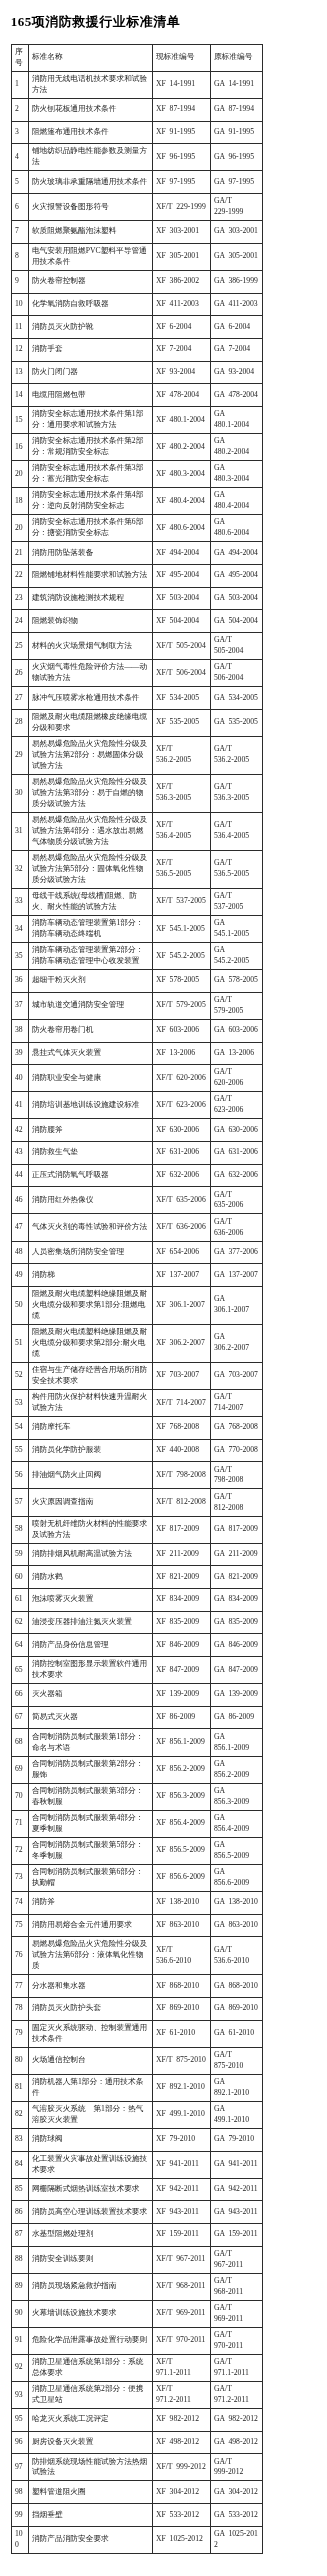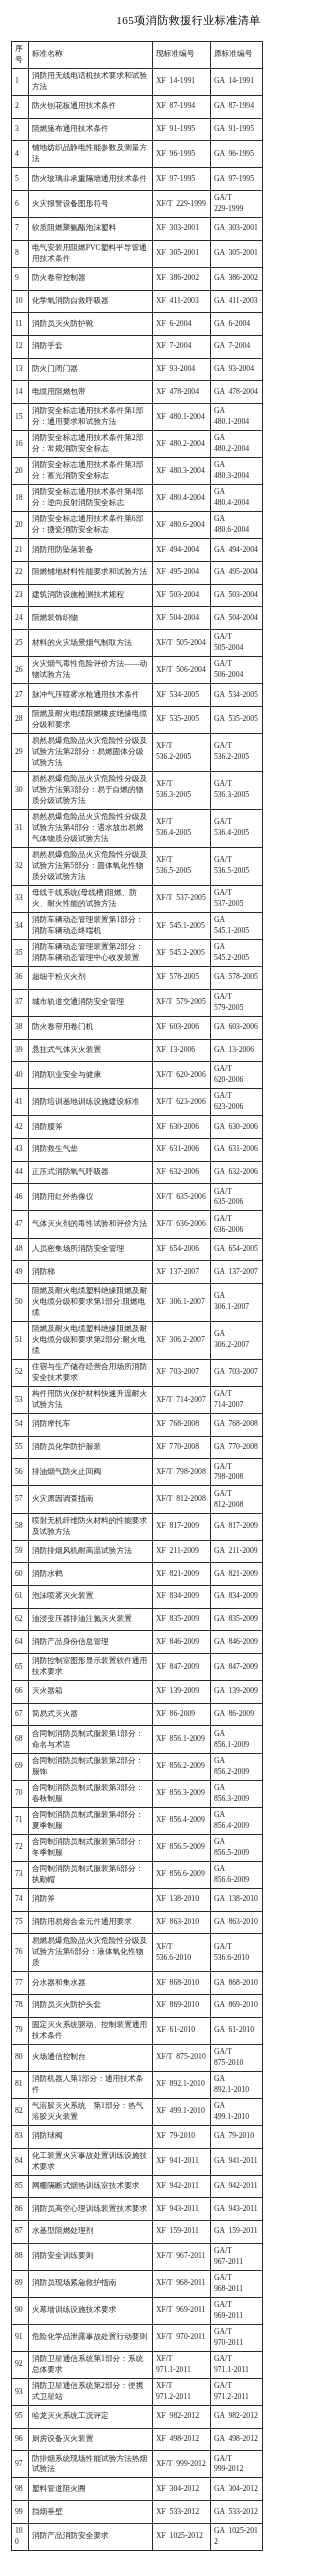--- a/index.html
+++ b/index.html
@@ -4,21 +4,21 @@
 <style>
   html, body { margin:0; padding:0; }
   body {
     width:328px; height:3954px; position:relative; background:#ffffff;
     overflow-x:hidden;
     font-family:"Liberation Serif","DejaVu Serif",serif;
   }
   .page { padding-top:13.4px; }
   .doc-title {
     width:250px; margin:0 0 12.4px 10.8px;
-    font-size:11px; font-weight:normal; color:#000; text-align:right;
+    font-size:13px; font-weight:bold; color:#000; text-align:left;
     letter-spacing:0.5px;
   }
   table.std-table {
     border-collapse:collapse; table-layout:fixed;
     margin-left:10.8px; width:250px;
   }
   col.c1 { width:17px; } col.c2 { width:124px; }
   col.c3 { width:58px; } col.c4 { width:52px; }
   th, td {
     border:0.5px solid #2b2b2b; color:#1c1c1c;
@@ -99,21 +99,21 @@
         <tr>
     <td class="c-seq">8</td>
     <td class="c-name">电气安装用阻燃PVC塑料平导管通用技术条件</td>
     <td class="c-cur">XF  305-2001</td>
     <td class="c-orig">GA  305-2001</td>
   </tr>
         <tr>
     <td class="c-seq">9</td>
     <td class="c-name">防火卷帘控制器</td>
     <td class="c-cur">XF  386-2002</td>
-    <td class="c-orig">GA  386-2002</td>
+    <td class="c-orig">GA  386-1999</td>
   </tr>
         <tr>
     <td class="c-seq">10</td>
     <td class="c-name">化学氧消防自救呼吸器</td>
     <td class="c-cur">XF  411-2003</td>
     <td class="c-orig">GA  411-2003</td>
   </tr>
         <tr>
     <td class="c-seq">11</td>
     <td class="c-name">消防员灭火防护靴</td>
@@ -344,21 +344,21 @@
     <td class="c-seq">47</td>
     <td class="c-name">气体灭火剂的毒性试验和评价方法</td>
     <td class="c-cur">XF/T  636-2006</td>
     <td class="c-orig">GA/T
 636-2006</td>
   </tr>
         <tr>
     <td class="c-seq">48</td>
     <td class="c-name">人员密集场所消防安全管理</td>
     <td class="c-cur">XF  654-2006</td>
-    <td class="c-orig">GA  654-2005</td>
+    <td class="c-orig">GA  377-2006</td>
   </tr>
         <tr>
     <td class="c-seq">49</td>
     <td class="c-name">消防梯</td>
     <td class="c-cur">XF  137-2007</td>
     <td class="c-orig">GA  137-2007</td>
   </tr>
         <tr>
     <td class="c-seq">50</td>
     <td class="c-name">阻燃及耐火电缆塑料绝缘阻燃及耐火电缆分级和要求第1部分:阻燃电缆</td>
@@ -388,21 +388,21 @@
   </tr>
         <tr>
     <td class="c-seq">54</td>
     <td class="c-name">消防摩托车</td>
     <td class="c-cur">XF  768-2008</td>
     <td class="c-orig">GA  768-2008</td>
   </tr>
         <tr>
     <td class="c-seq">55</td>
     <td class="c-name">消防员化学防护服装</td>
-    <td class="c-cur">XF  770-2008</td>
+    <td class="c-cur">XF  440-2008</td>
     <td class="c-orig">GA  770-2008</td>
   </tr>
         <tr>
     <td class="c-seq">56</td>
     <td class="c-name">排油烟气防火止回阀</td>
     <td class="c-cur">XF/T  798-2008</td>
     <td class="c-orig">GA/T
 798-2008</td>
   </tr>
         <tr>

